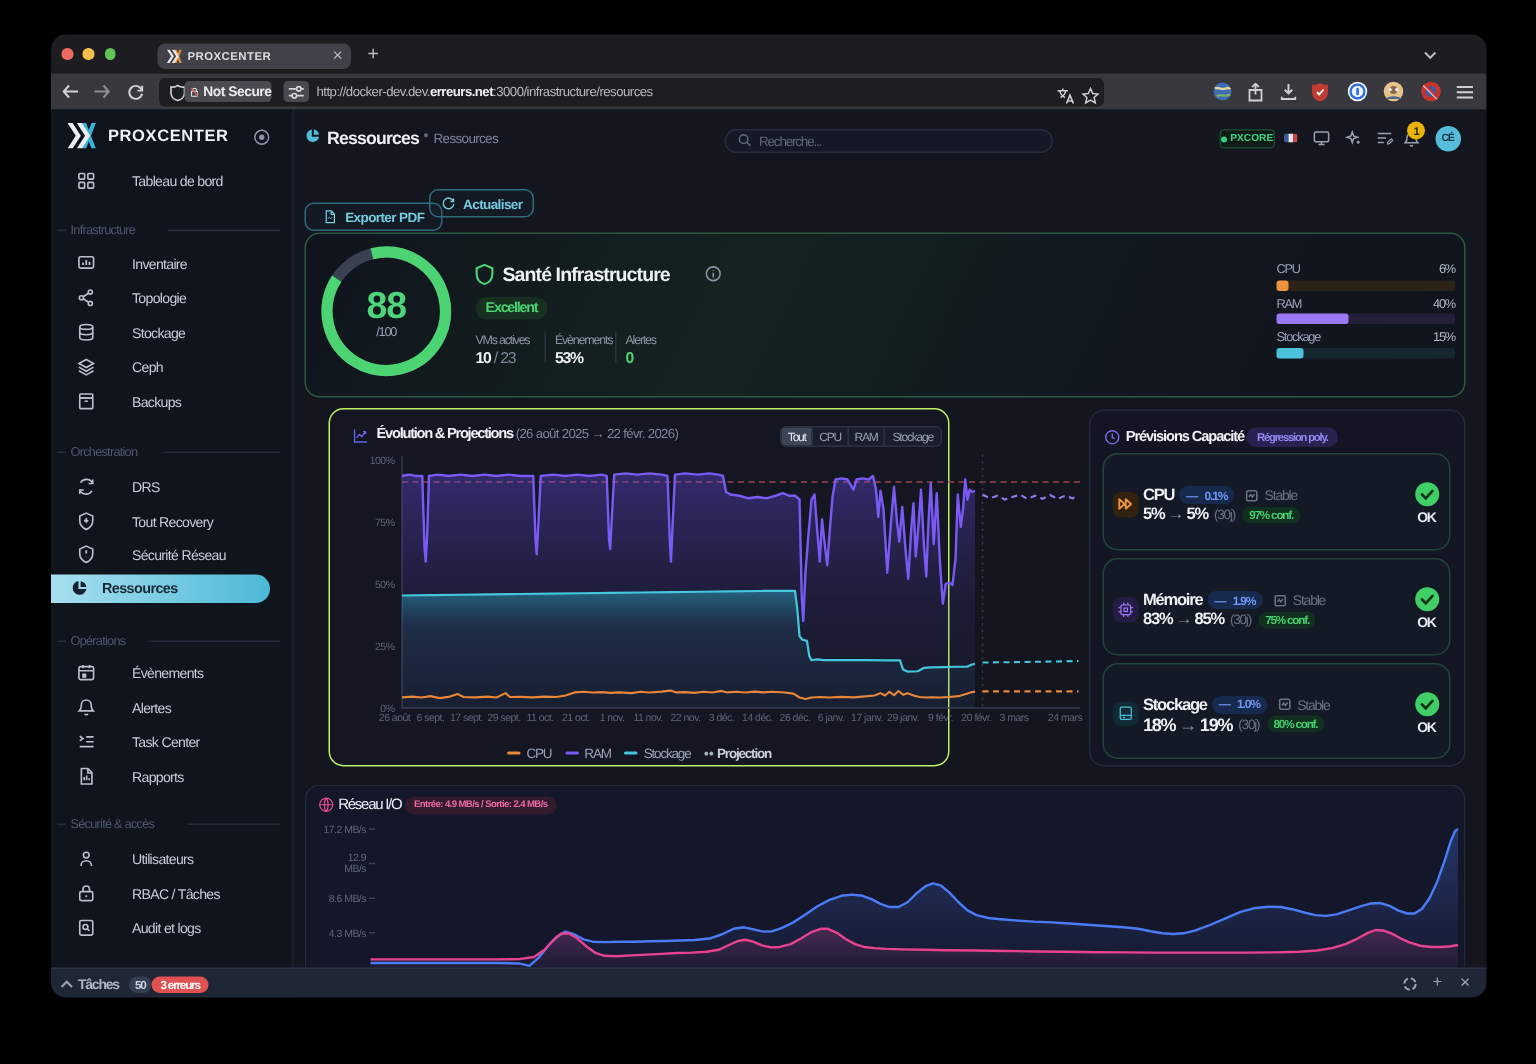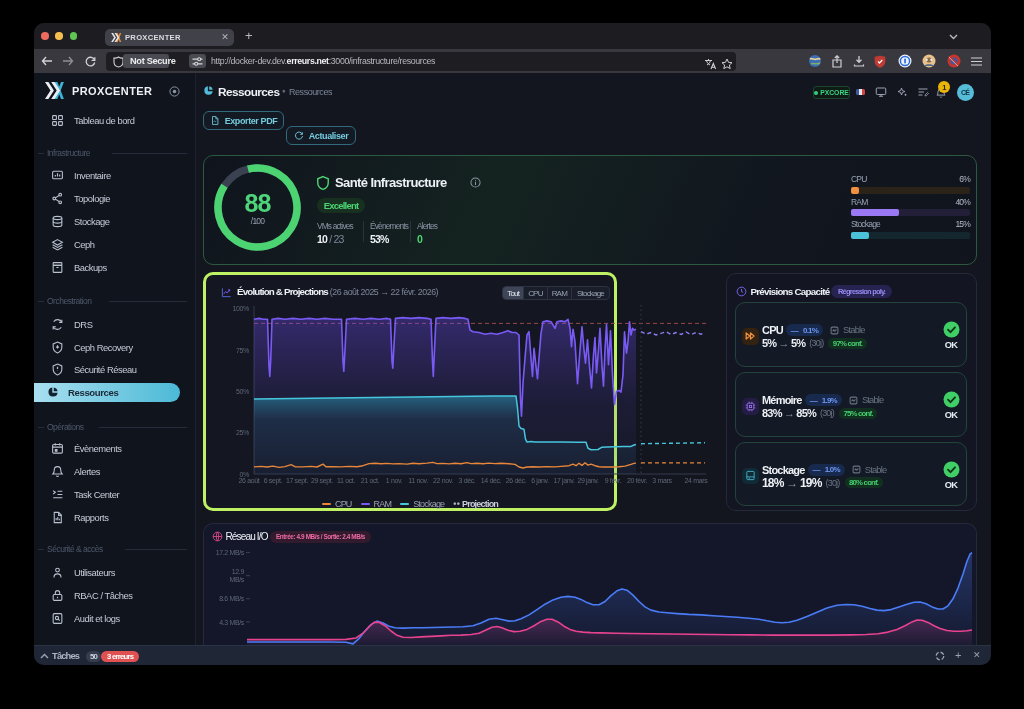--- a/index.html
+++ b/index.html
@@ -9,21 +9,21 @@
 #tabplus{position:absolute;left:211px;top:5px;color:#b9b9bf;font-size:13px}
 
 #toolbar{position:absolute;left:0;top:26px;width:100%;height:24px;background:#38383e}
 .tbi{position:absolute;top:0;height:24px;display:flex;align-items:center;justify-content:center;color:#cfcfd4}
 #urlfield{position:absolute;left:72px;top:2.5px;width:630px;height:19px;background:#1d1d22;border-radius:4px}
 .chip{position:absolute;top:2.5px;height:14px;background:#4a4a52;border-radius:3px;display:flex;align-items:center;color:#ececef}
 #sidebar{position:absolute;left:0;top:50px;width:162px;bottom:0;background:#10141c;border-right:1px solid #1c2230}
 #main{position:absolute;left:162px;top:50px;width:795px;bottom:20px;background:#13161f}
 #statusbar{position:absolute;left:0;bottom:0;width:100%;height:20px;background:#1f2737;border-top:1px solid #2a3346}
 .srow{position:absolute;left:17px;height:23px;display:flex;align-items:center;color:#c6ccd8;font-size:9.4px;letter-spacing:-0.45px}
-.srow .lbl{margin-left:10px}
+.srow .lbl{margin-left:24px}
 .sico{width:13px;height:13px;display:block}
 .sect{position:absolute;left:13px;color:#4e586c;font-size:8.5px;letter-spacing:-0.5px;white-space:nowrap}
 .sect:before{content:"";position:absolute;left:-9px;top:5px;width:6px;height:1px;background:#252c3a}
 .sect .ln{position:absolute;top:5px;height:1px;background:#252c3a}
 .card{position:absolute;border-radius:10px;background:#14161f}
 .ax{font-size:7px;letter-spacing:-0.35px;fill:#5d6677}
 .btn{position:absolute;height:19px;border:1px solid #2f6a7d;border-radius:6px;color:#74ccdf;font-size:9px;letter-spacing:-0.4px;font-weight:bold;display:flex;align-items:center;justify-content:center;gap:5px;background:rgba(40,80,100,0.08)}
 .hico{position:absolute;color:#8b93a5}
 .pill{border-radius:99px;display:inline-flex;align-items:center;justify-content:center;font-weight:bold}
 .predcard{position:absolute;left:539px;width:231.5px;height:64.5px;border:1px solid #23443a;border-radius:10px;background:#131a25}
@@ -71,21 +71,21 @@
  <div class="tbi" style="left:48px;width:16px">
         <svg width="11" height="11" viewBox="0 0 11 11">
           <path d="M9.5 4 A4.3 4.3 0 1 0 9.7 6.5" stroke="#d2d2d6" stroke-width="1.3" fill="none"></path>
           <path d="M9.8 1.2 L9.8 4.4 L6.6 4.4" fill="none" stroke="#d2d2d6" stroke-width="1.3"></path>
         </svg>
       </div>
  <div id="urlfield">
    <svg style="position:absolute;left:7px;top:4px" width="11" height="12" viewBox="0 0 11 12">
           <path d="M5.5 1 C7 2 9 2.2 10 2 L10 6 C10 9 7.5 10.6 5.5 11 C3.5 10.6 1 9 1 6 L1 2 C2 2.2 4 2 5.5 1 Z" fill="none" stroke="#cfcfd4" stroke-width="1.1"></path>
         </svg>
-   <div class="chip" style="left:17px;width:46px;padding-left:4px;white-space:nowrap">
+   <div class="chip" style="left:17px;width:58px;padding-left:4px;white-space:nowrap">
      <svg width="9" height="11" viewBox="0 0 9 11">
             <rect x="1" y="4.5" width="7" height="5.5" rx="1" fill="none" stroke="#e8e8ea" stroke-width="1.1"></rect>
             <path d="M2.5 4.5 V3 A2 2 0 0 1 6.5 3 V4.5" fill="none" stroke="#e8e8ea" stroke-width="1.1"></path>
             <path d="M0.5 1 L8.5 10.5" stroke="#e4504f" stroke-width="1.3"></path>
           </svg>
      <span style="font-size:9.2px;font-weight:bold;margin-left:3px;letter-spacing:-0.3px">Not Secure</span>
    </div>
    <div class="chip" style="left:82.5px;width:17px;justify-content:center">
      <svg width="11" height="9" viewBox="0 0 11 9">
             <path d="M0.5 2.2 H6 M8.5 2.2 H10.5 M0.5 6.8 H3 M5.5 6.8 H10.5" stroke="#d6d6da" stroke-width="1.2"></path>
@@ -235,21 +235,21 @@
           <path d="M20 8 A8.5 8.5 0 0 0 5 7 M4 16 A8.5 8.5 0 0 0 19 17"></path>
           <path d="M20 3 V8 H15 M4 21 V16 H9"></path>
         </svg>
         <span class="lbl">DRS</span>
       </div>
 <div class="srow" style="top:262.5px">
         <svg class="sico" viewBox="0 0 24 24" fill="none" stroke="#b9c0ce" stroke-width="2">
           <path d="M12 2 L20 5.5 V11 c0 5.5-3.8 9.3-8 11 c-4.2-1.7-8-5.5-8-11 V5.5 Z"></path>
           <path d="M12 8 v5 M9.5 10.5 L12 13 L14.5 10.5"></path>
         </svg>
-        <span class="lbl">Ceph Recovery</span>
+        <span class="lbl">Tout Recovery</span>
       </div>
 <div class="srow" style="top:284.5px">
         <svg class="sico" viewBox="0 0 24 24" fill="none" stroke="#b9c0ce" stroke-width="2">
           <path d="M12 2 L20 5.5 V11 c0 5.5-3.8 9.3-8 11 c-4.2-1.7-8-5.5-8-11 V5.5 Z"></path>
           <path d="M12 7 v4 M12 14 v.5" stroke-width="2.2"></path>
         </svg>
         <span class="lbl">Sécurité Réseau</span>
       </div>
 <div style="position:absolute;left:0;top:309.5px;width:146px;height:19.5px;border-radius:0 11px 11px 0;background:linear-gradient(90deg,#a8dff0,#4cb9d6);display:flex;align-items:center">
  <svg style="margin-left:13px" width="12" height="12" viewBox="0 0 24 24">
@@ -318,20 +318,27 @@
 </div>
 
 <div id="main">
 <svg style="position:absolute;left:7px;top:12px" width="11" height="11" viewBox="0 0 24 24">
         <path d="M21.2 13.4 A9.2 9.2 0 1 1 10.6 2.8 L10.6 13.4 Z" fill="#52bcd8"></path>
         <path d="M13.5 2.9 A9 9 0 0 1 21.1 10.5 L13.5 10.5 Z" fill="#52bcd8"></path>
       </svg>
 <div style="position:absolute;left:22px;top:11.5px;font-size:11.8px;font-weight:bold;letter-spacing:-0.55px;color:#eef1f6">Ressources</div>
 <div style="position:absolute;left:86px;top:14px;font-size:6.5px;color:#5d6678">●</div>
 <div style="position:absolute;left:93px;top:13.5px;font-size:9px;letter-spacing:-0.45px;color:#7d8698">Ressources</div>
+<div style="position:absolute;left:287px;top:12.5px;width:219px;height:16px;border:1px solid #272e3e;border-radius:9px;background:#151925;display:flex;align-items:center">
+ <svg style="margin-left:8px" width="9" height="9" viewBox="0 0 12 12">
+          <circle cx="5" cy="5" r="3.8" fill="none" stroke="#5d6678" stroke-width="1.4"></circle>
+          <path d="M8 8 L11 11" stroke="#5d6678" stroke-width="1.4"></path>
+        </svg>
+ <span style="margin-left:5px;font-size:9px;color:#5d6678">Recherche...</span>
+</div>
 <div style="position:absolute;left:617px;top:13px;width:37px;height:13px;border:1px solid #1f4430;border-radius:3px;background:#0e1c15;display:flex;align-items:center;justify-content:center;gap:2px">
  <span style="width:4px;height:4px;border-radius:50%;background:#35d07f"></span>
         <span style="font-size:6.8px;font-weight:bold;color:#3cd584;letter-spacing:0">PXCORE</span>
 </div>
 <div style="position:absolute;left:660px;top:15.5px;width:9px;height:6.5px;border-radius:1.5px;overflow:hidden;display:flex">
         <span style="flex:1;background:#3d5a9e"></span>
         <span style="flex:1;background:#e8e8ec"></span>
         <span style="flex:1;background:#c44"></span>
       </div>
 <svg class="hico" style="left:679px;top:13px" width="12" height="12" viewBox="0 0 24 24" fill="none" stroke="#9aa2b2" stroke-width="2">
@@ -346,21 +353,21 @@
         <path d="M3 6 h18 M3 12 h11 M3 18 h8"></path>
         <path d="M16.5 17.5 l4.5 -4.5 l2 2 l-4.5 4.5 l-2.5 .5 Z" stroke-width="1.6"></path>
       </svg>
 <svg class="hico" style="left:739px;top:14px" width="12" height="12" viewBox="0 0 24 24" fill="none" stroke="#9aa2b2" stroke-width="2">
         <path d="M6 9.5 a6 6 0 0 1 12 0 c0 4.5 1.3 5.8 2.2 6.7 H3.8 C4.7 15.3 6 14 6 9.5"></path>
         <path d="M10.2 19.5 a2 2 0 0 0 3.6 0"></path>
       </svg>
 <div style="position:absolute;left:742px;top:8px;width:12px;height:12px;border-radius:50%;background:#eab308;display:flex;align-items:center;justify-content:center;font-size:7.5px;font-weight:bold;color:#2a2a10">1</div>
 <div style="position:absolute;left:760.5px;top:10.5px;width:17px;height:17px;border-radius:50%;background:#56bdd8;display:flex;align-items:center;justify-content:center;font-size:7px;font-weight:bold;color:#113344">CÉ</div>
 
-<div class="btn" style="left:7px;top:38px;width:81px">
+<div class="btn" style="left:7px;top:62px;width:92px">
  <svg width="10" height="11" viewBox="0 0 24 24" fill="none" stroke="#74ccdf" stroke-width="2">
           <path d="M6 2.5 h8 L19 7.5 V21.5 H6 Z"></path>
           <path d="M14 2.5 V8 h5"></path>
           <path d="M9 15 c0 0 1.5-3.5 3-1 s3-1 3-1" stroke-width="1.6"></path>
         </svg>
  Exporter PDF</div>
 <div class="btn" style="left:90px;top:53px;width:70px">
  <svg width="10" height="10" viewBox="0 0 24 24" fill="none" stroke="#74ccdf" stroke-width="2.2">
           <path d="M20 8 A8.5 8.5 0 1 0 20.5 12 M20 3 V8 H15"></path>
         </svg>
@@ -408,21 +415,21 @@
   <div style="display:flex;justify-content:space-between;margin-top:3px">
             <span>Stockage</span>
             <span style="color:#b4bbc9">15%</span>
           </div>
   <div style="margin-top:2.5px;height:7px;border-radius:2px;background:#15272e">
             <div style="width:18px;height:7px;border-radius:2px;background:#4cc1da"></div>
           </div>
  </div>
 </div>
 
-<div class="card" style="left:7px;top:199px;width:414px;height:239px;border:3px solid #bef264;background:#141722">
+<div class="card" style="left:23px;top:199px;width:414px;height:239px;border:1px solid #bef264;background:#141722">
  <svg style="position:absolute;left:15px;top:12px" width="11" height="11" viewBox="0 0 24 24" fill="none" stroke-width="2">
           <path d="M3 3 V21 H21" stroke="#5a68e8"></path>
           <path d="M6 15 L10 10 L13.5 13 L19 6" stroke="#7c5cfa"></path>
           <path d="M19 6 h-3.5 M19 6 v3.5" stroke="#7c5cfa"></path>
         </svg>
  <div style="position:absolute;left:31px;top:11px;font-size:9.8px;font-weight:bold;letter-spacing:-0.85px;color:#eef1f6">Évolution &amp; Projections <span style="font-weight:normal;font-size:8.8px;letter-spacing:-0.45px;color:#7d8698">(26 août 2025 → 22 févr. 2026)</span></div>
  <div style="position:absolute;right:4px;top:11px;height:14px;display:flex;border:1px solid #2c3242;border-radius:4px;background:#1a1e2a;overflow:hidden;font-size:8px;color:#98a1b3">
   <span style="padding:0 4px;display:flex;align-items:center;background:#3e4556;color:#e8ecf4">Tout</span>
   <span style="padding:0 4px;display:flex;align-items:center;border-left:1px solid #2c3242">CPU</span>
   <span style="padding:0 4px;display:flex;align-items:center;border-left:1px solid #2c3242">RAM</span>

